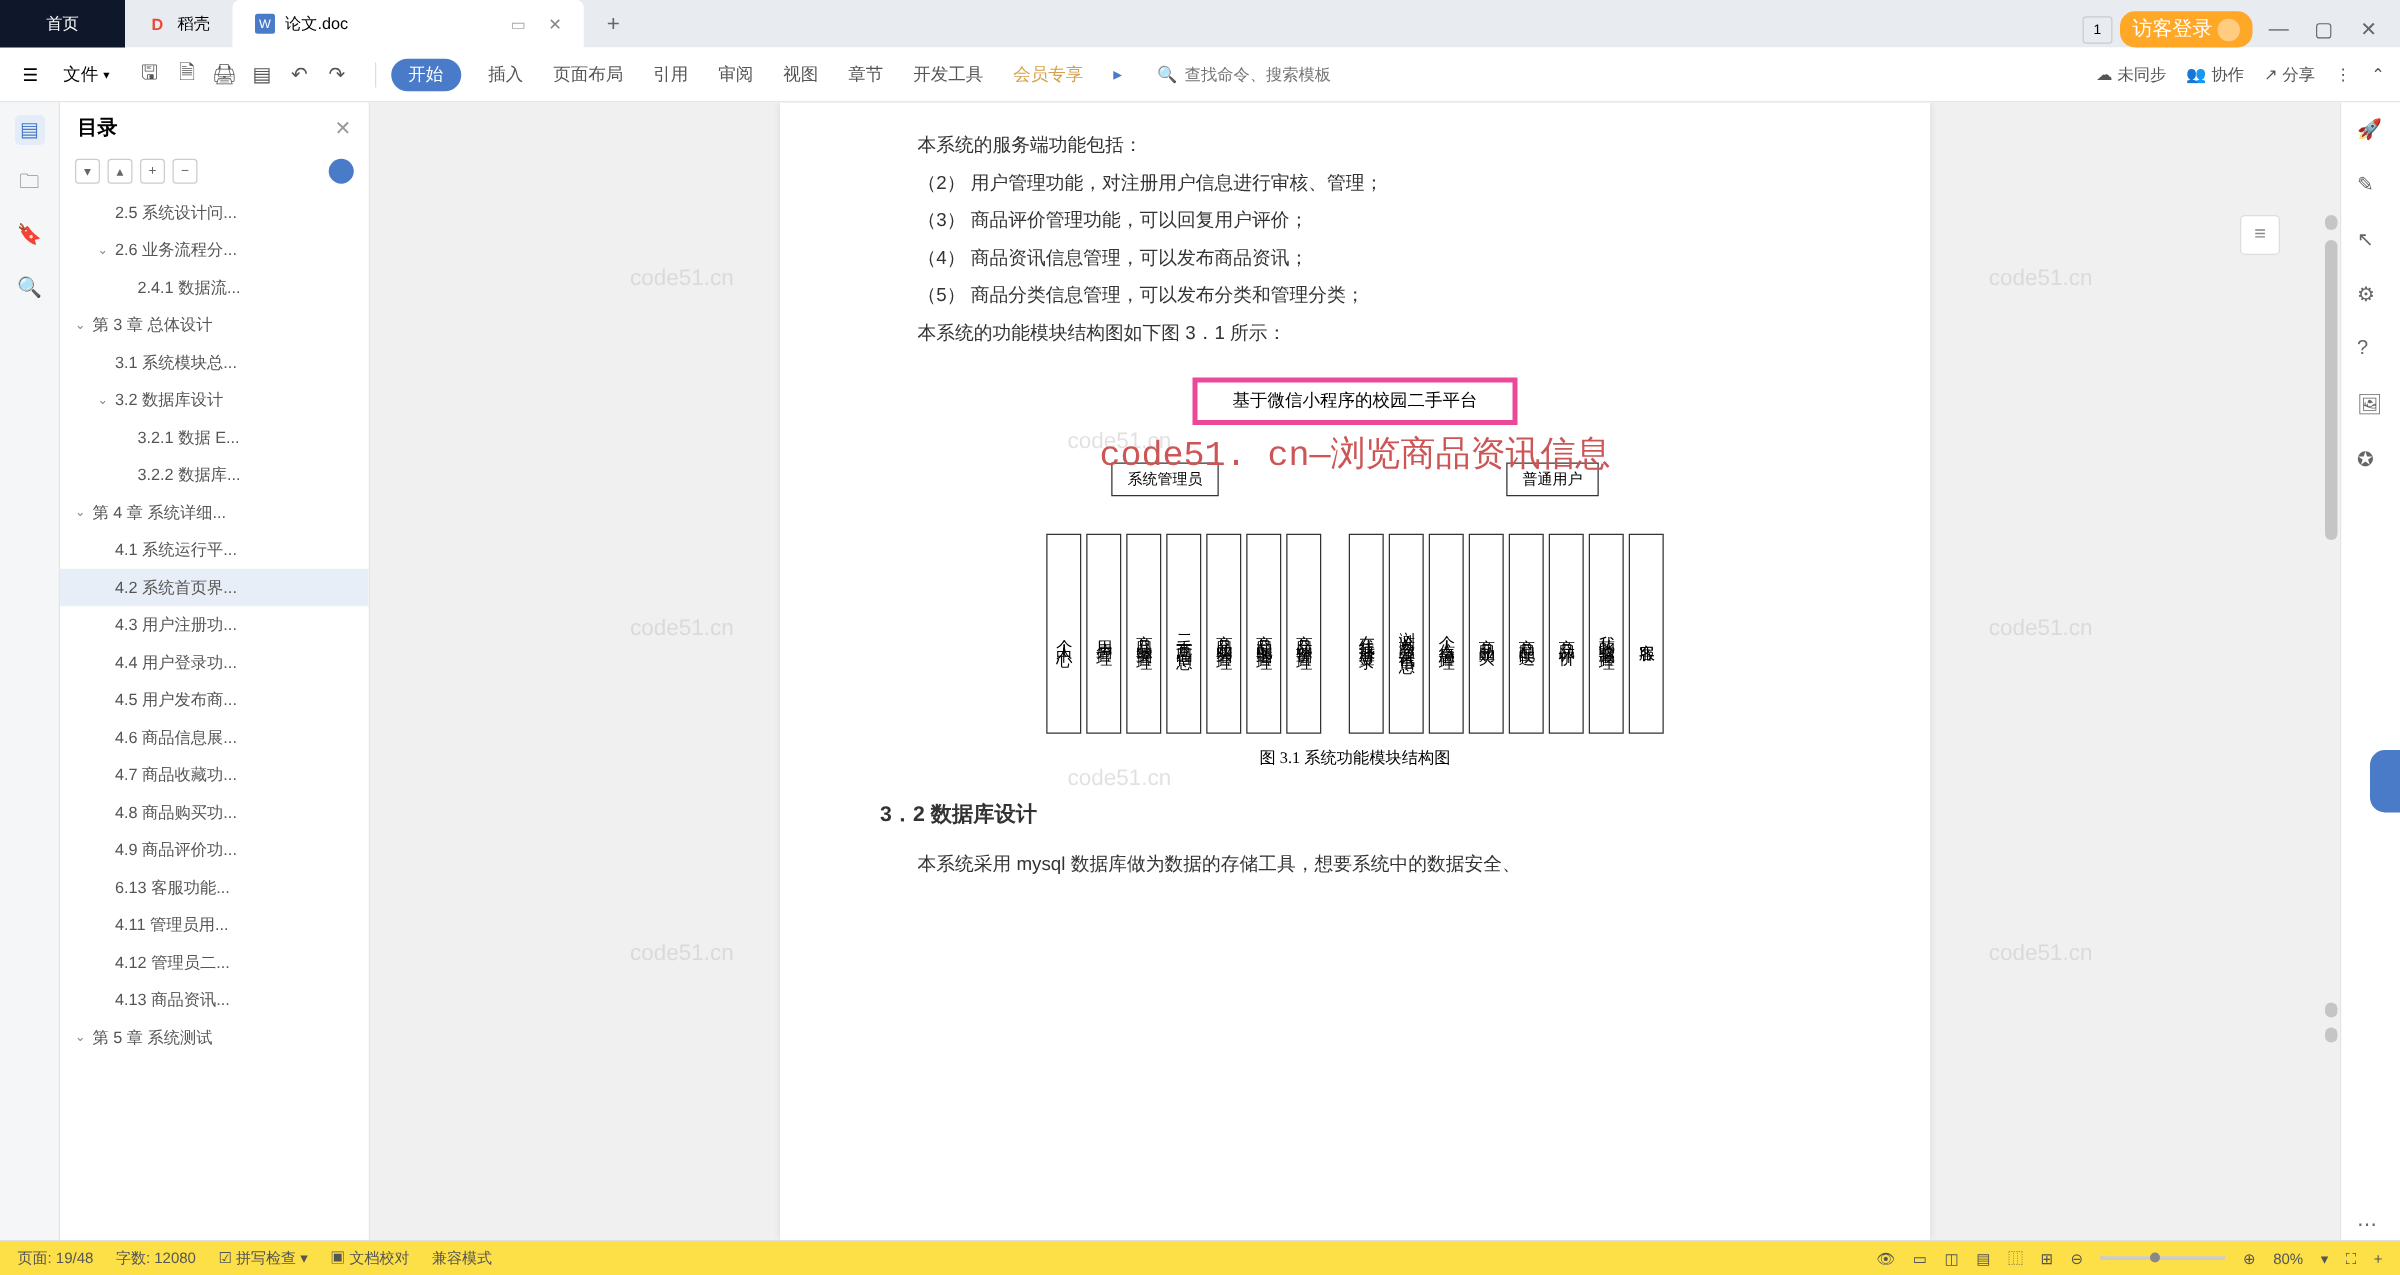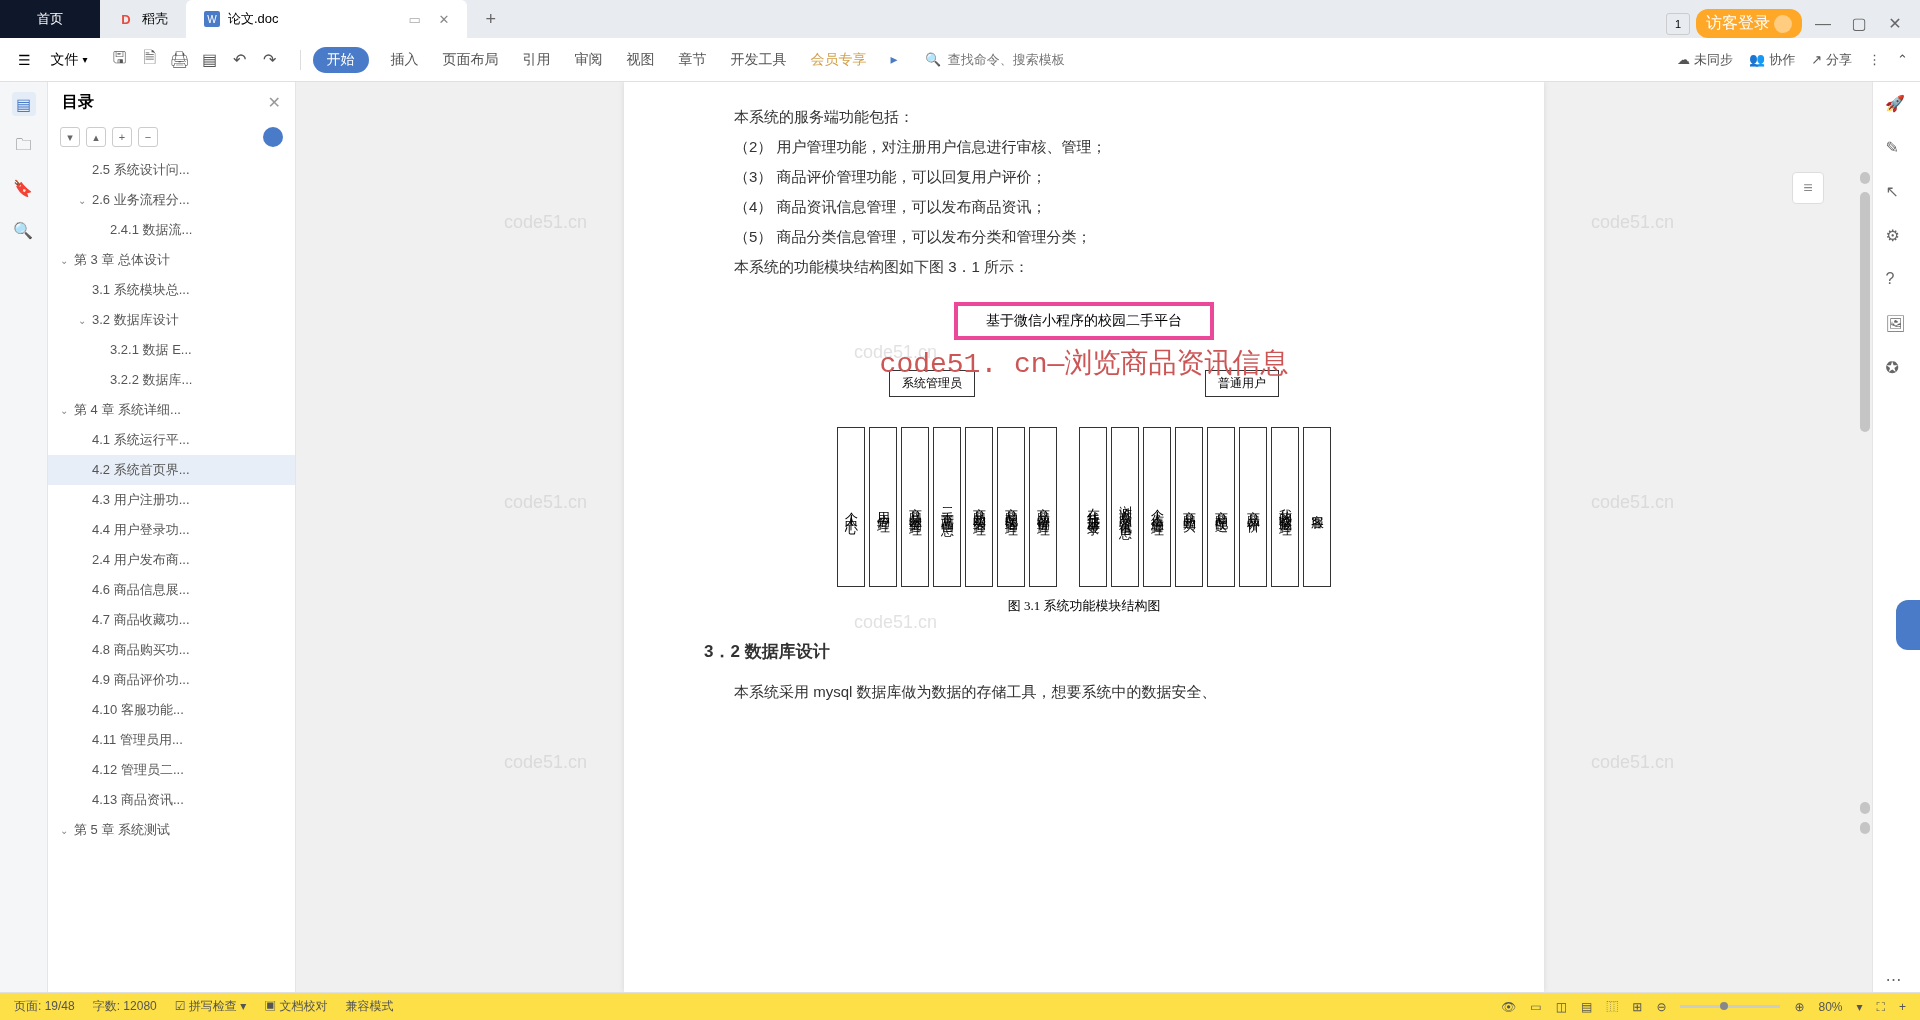--- a/index.html
+++ b/index.html
@@ -228,41 +228,41 @@
         <div class="toc-item l2">
           <span class="chev"></span>
           <span>4.3 用户注册功...</span>
         </div>
         <div class="toc-item l2">
           <span class="chev"></span>
           <span>4.4 用户登录功...</span>
         </div>
         <div class="toc-item l2">
           <span class="chev"></span>
-          <span>2.4 用户发布商...</span>
+          <span>4.5 用户发布商...</span>
         </div>
         <div class="toc-item l2">
           <span class="chev"></span>
           <span>4.6 商品信息展...</span>
         </div>
         <div class="toc-item l2">
           <span class="chev"></span>
           <span>4.7 商品收藏功...</span>
         </div>
         <div class="toc-item l2">
           <span class="chev"></span>
           <span>4.8 商品购买功...</span>
         </div>
         <div class="toc-item l2">
           <span class="chev"></span>
           <span>4.9 商品评价功...</span>
         </div>
         <div class="toc-item l2">
           <span class="chev"></span>
-          <span>4.10 客服功能...</span>
+          <span>6.13 客服功能...</span>
         </div>
         <div class="toc-item l2">
           <span class="chev"></span>
           <span>4.11 管理员用...</span>
         </div>
         <div class="toc-item l2">
           <span class="chev"></span>
           <span>4.12 管理员二...</span>
         </div>
         <div class="toc-item l2">

